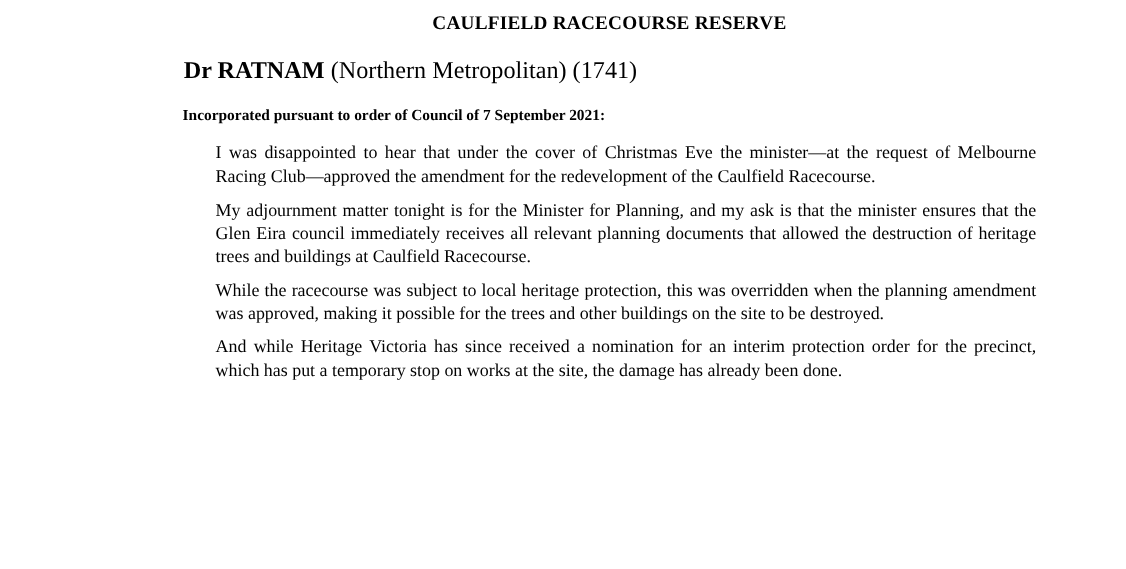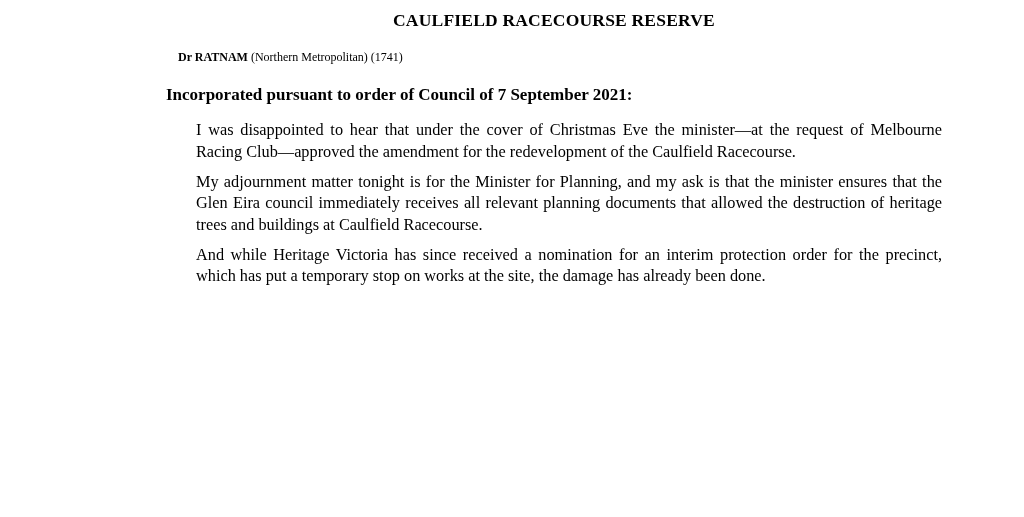--- a/index.html
+++ b/index.html
@@ -23,33 +23,33 @@
   }
   .doc-title {
     text-align: center;
     font-weight: bold;
     font-size: 17.5px;
     letter-spacing: 0.2px;
     margin: 6px 0 0 0;
     line-height: 1.2;
   }
   .speaker-line {
-    font-size: 12px;
-    margin: 19px 0 0 12px;
+    font-size: 22px;
+    margin: 19px 0 0 1px;
     line-height: 1.25;
   }
   .speaker-name {
     font-weight: bold;
   }
   .speaker-rest {
     font-weight: normal;
   }
   .incorporation {
     font-weight: bold;
-    font-size: 17px;
+    font-size: 14px;
     margin: 19px 0 0 0;
     line-height: 1.25;
   }
   .body-block {
     margin-top: 14px;
     padding-left: 30px;
   }
   .para {
     font-size: 16.3px;
     line-height: 1.31;
@@ -69,17 +69,18 @@
 
   <p class="speaker-line">
     <span class="speaker-name">Dr RATNAM</span><span class="speaker-rest"> (Northern Metropolitan) (1741)</span>
   </p>
 
   <p class="incorporation">Incorporated pursuant to order of Council of 7 September 2021:</p>
 
   <div class="body-block">
     <p class="para">I was disappointed to hear that under the cover of Christmas Eve the minister—at the request of Melbourne Racing Club—approved the amendment for the redevelopment of the Caulfield Racecourse.</p>
     <p class="para">My adjournment matter tonight is for the Minister for Planning, and my ask is that the minister ensures that the Glen Eira council immediately receives all relevant planning documents that allowed the destruction of heritage trees and buildings at Caulfield Racecourse.</p>
+    <p class="para">While the racecourse was subject to local heritage protection, this was overridden when the planning amendment was approved, making it possible for the trees and other buildings on the site to be destroyed.</p>
     <p class="para">And while Heritage Victoria has since received a nomination for an interim protection order for the precinct, which has put a temporary stop on works at the site, the damage has already been done.</p>
 
   </div>
 
 </div>
 
 </body></html>

